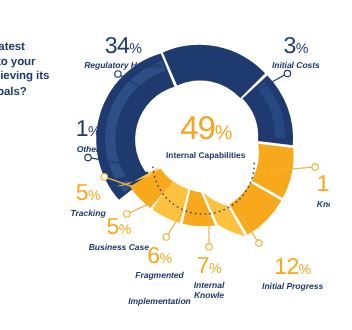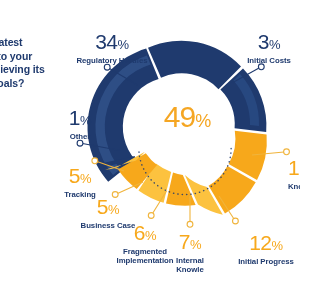--- a/index.html
+++ b/index.html
@@ -37,20 +37,21 @@
   }
   .callout .num .pct{font-size:13px;letter-spacing:-0.3px;}
   .callout .cap{
     font-weight:bold;
     font-size:7.8px;
     line-height:9.3px;
     color:#1f3a6e;
     letter-spacing:-0.05px;
     margin-top:1px;
     white-space:nowrap;
+    font-style:italic;
   }
   .navy .num{color:#1f3a6e;}
   .orange .num{color:#f7a81b;}
   .ctr{text-align:center;}
   .lt{text-align:left;}
 
   
   .center-label{
     position:absolute;
     left:133px; top:102px;
@@ -163,20 +164,21 @@
 
   <div class="question">
     <div>...greatest</div>
     <div>...ge to your</div>
     <div>...achieving its</div>
     <div>...y goals?</div>
   </div>
 
   <div class="center-label">
     <div class="cnum"><span>49</span><span class="pct">%</span></div>
+    <div class="ccap">Internal Capabilities</div>
   </div>
 
   <div class="callout navy ctr" style="left:66px;top:31px;width:92px;">
     <div class="num"><span>34</span><span class="pct">%</span></div>
     <div class="cap">Regulatory Hurdles</div>
   </div>
 
   <div class="callout navy ctr" style="left:238px;top:31px;width:62px;">
     <div class="num"><span>3</span><span class="pct">%</span></div>
     <div class="cap">Initial Costs</div>
@@ -199,21 +201,21 @@
 
   <div class="callout orange ctr" style="left:162px;top:231px;width:56px;">
     <div class="num"><span>7</span><span class="pct">%</span></div>
     <div class="cap">Internal</div>
     <div class="cap" style="margin-top:0;">Knowle</div>
   </div>
 
   <div class="callout orange ctr" style="left:104px;top:222px;width:82px;">
     <div class="num"><span>6</span><span class="pct">%</span></div>
     <div class="cap">Fragmented</div>
-    <div class="cap" style="margin-top:0;">Implementation</div>
+    <div class="cap" style="margin-top:14px;">Implementation</div>
   </div>
 
   <div class="callout orange ctr" style="left:68px;top:196px;width:80px;">
     <div class="num"><span>5</span><span class="pct">%</span></div>
     <div class="cap">Business Case</div>
   </div>
 
   <div class="callout orange ctr" style="left:52px;top:165px;width:56px;">
     <div class="num"><span>5</span><span class="pct">%</span></div>
     <div class="cap">Tracking</div>

